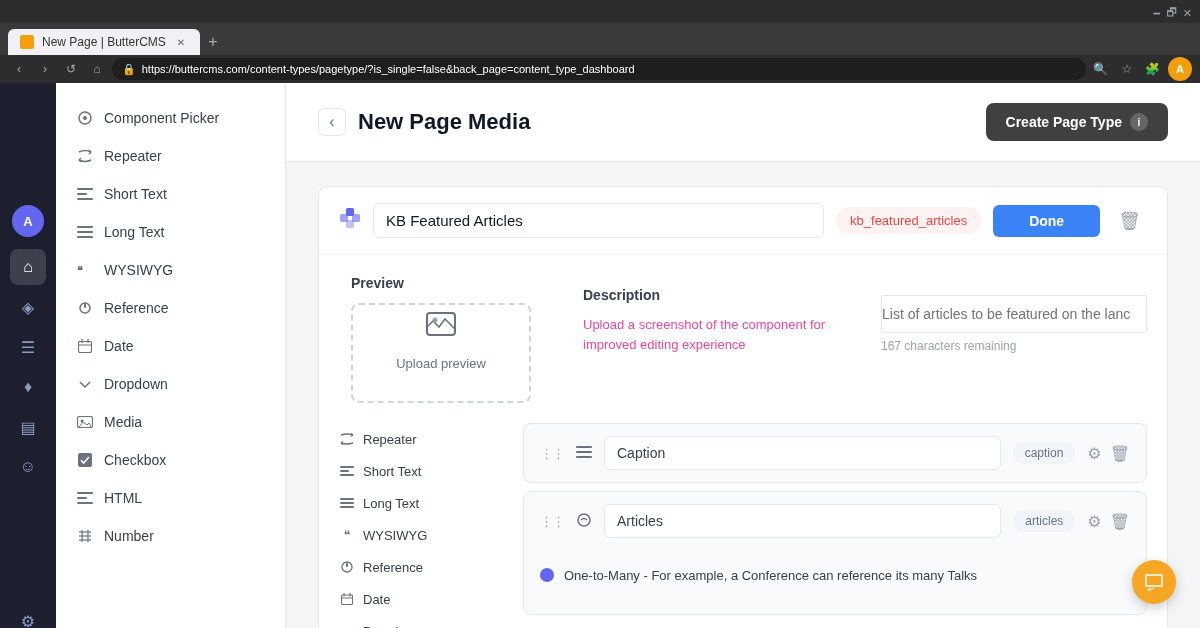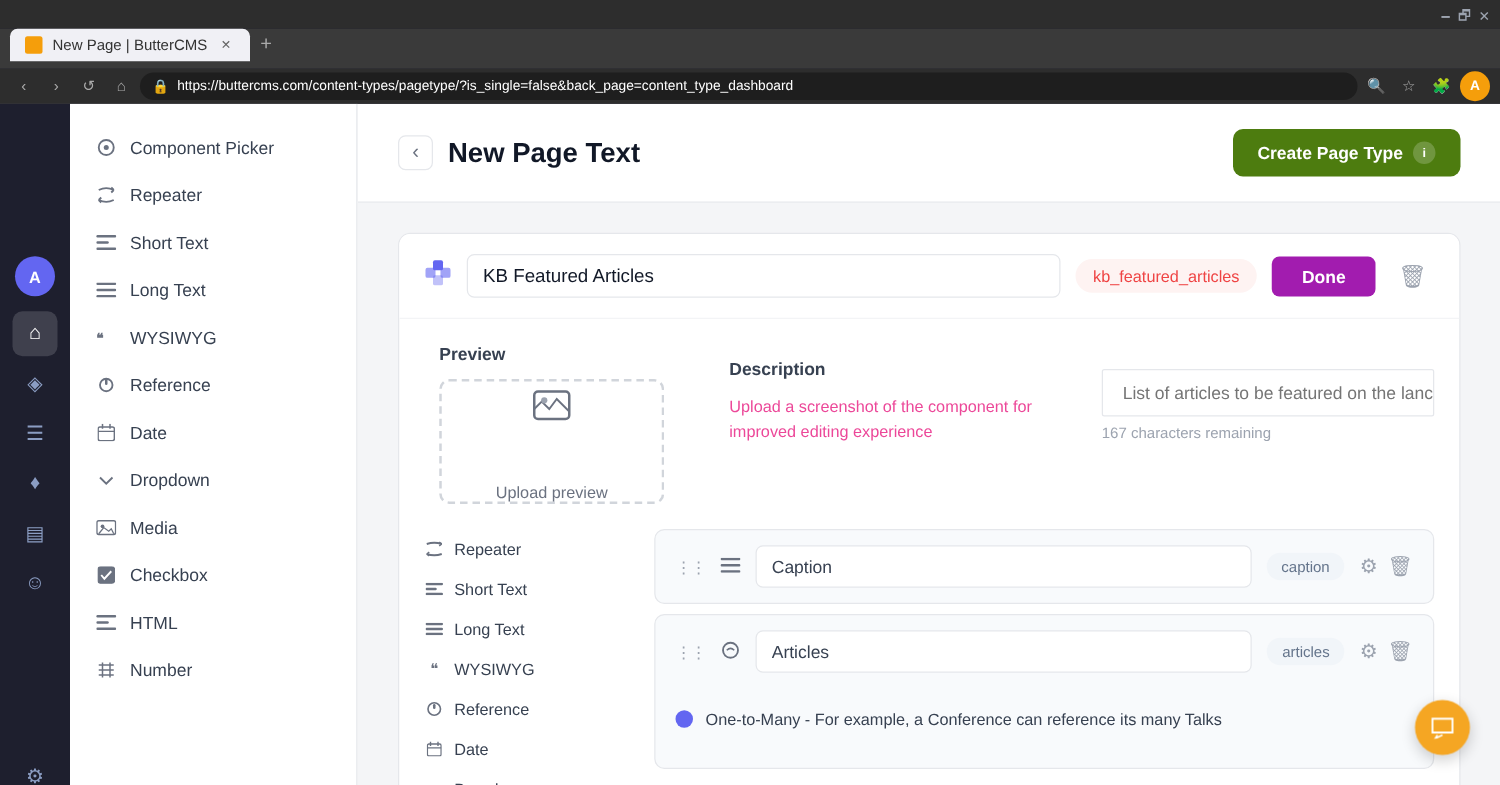--- a/index.html
+++ b/index.html
@@ -30,45 +30,45 @@
     .sidebar-extra { margin-left: auto; }
 
     
     .main-content { flex: 1; overflow-y: auto; background: #f4f5f7; }
 
     
     .page-header { background: #fff; padding: 20px 32px; display: flex; align-items: center; justify-content: space-between; border-bottom: 1px solid #e5e7eb; }
     .page-header-left { display: flex; align-items: center; gap: 12px; }
     .back-btn { width: 28px; height: 28px; display: flex; align-items: center; justify-content: center; color: #6b7280; cursor: pointer; border-radius: 6px; border: 1px solid #e5e7eb; }
     .page-title { font-size: 22px; font-weight: 700; color: #111827; }
-    .create-btn { background: #4d7c0f; color: #fff; border: none; padding: 10px 20px; border-radius: 8px; font-size: 14px; font-weight: 600; cursor: pointer; display: flex; align-items: center; gap: 8px; }
+    .create-btn { background: #404040; color: #fff; border: none; padding: 10px 20px; border-radius: 8px; font-size: 14px; font-weight: 600; cursor: pointer; display: flex; align-items: center; gap: 8px; }
     .info-icon { width: 18px; height: 18px; background: rgba(255,255,255,0.2); border-radius: 50%; display: flex; align-items: center; justify-content: center; font-size: 10px; }
 
     
     .content-area { padding: 24px 32px; }
 
     
     .component-card { background: #fff; border-radius: 10px; border: 1px solid #e5e7eb; overflow: hidden; }
     .component-header { display: flex; align-items: center; gap: 12px; padding: 16px 20px; background: #fff; border-bottom: 1px solid #f3f4f6; }
     .component-icon { color: #6366f1; font-size: 18px; }
     .component-name-input { flex: 1; border: 1px solid #e5e7eb; border-radius: 6px; padding: 8px 12px; font-size: 15px; color: #111827; outline: none; background: #fff; }
     .component-slug { background: #fef3f2; color: #ef4444; border-radius: 20px; padding: 6px 14px; font-size: 13px; font-weight: 500; }
-    .done-btn { background: #a21caf; color: #fff; border: none; padding: 8px 24px; border-radius: 6px; font-size: 14px; font-weight: 600; cursor: pointer; }
+    .done-btn { background: #3b82f6; color: #fff; border: none; padding: 8px 36px; border-radius: 6px; font-size: 14px; font-weight: 600; cursor: pointer; }
     .delete-icon { color: #9ca3af; font-size: 18px; cursor: pointer; padding: 6px; }
 
     
     .component-body { padding: 20px; display: flex; gap: 32px; }
     .preview-section { flex: 0 0 200px; margin-left: 12px; }
     .preview-label { font-size: 14px; font-weight: 600; color: #374151; margin-bottom: 12px; }
-    .preview-upload { border: 2px dashed #d1d5db; border-radius: 8px; width: 180px; height: 100px; display: flex; flex-direction: column; align-items: center; justify-content: space-between; gap: 8px; cursor: pointer; color: #9ca3af; }
+    .preview-upload { border: 2px dashed #d1d5db; border-radius: 8px; width: 180px; height: 100px; display: flex; flex-direction: column; align-items: center; justify-content: flex-start; gap: 8px; cursor: pointer; color: #9ca3af; }
     .preview-upload-icon { font-size: 28px; color: #6b7280; }
     .preview-upload-text { font-size: 13px; color: #6b7280; font-weight: 500; }
     .description-label { font-size: 14px; font-weight: 600; color: #374151; margin-bottom: 12px; margin-top: 12px; }
     .description-info { font-size: 13px; color: #ec4899; margin-bottom: 8px; line-height: 1.5; }
-    .description-input { width: 100%; border: 1px solid #e5e7eb; border-radius: 2px; padding: 10px 0; font-size: 14px; color: #374151; outline: none; text-align: right; }
+    .description-input { width: 100%; border: 1px solid #e5e7eb; border-radius: 2px; padding: 10px 0; font-size: 14px; color: #374151; outline: none; }
     .char-count { font-size: 12px; color: #9ca3af; margin-top: 6px; }
 
     
     .fields-area { padding: 0 20px 20px; }
 
     
     .fields-layout { display: flex; gap: 24px; }
     .field-picker { flex: 0 0 160px; }
     .field-picker-item { display: flex; align-items: center; gap: 8px; padding: 8px 0; cursor: pointer; font-size: 13px; color: #374151; font-weight: 500; }
     .field-picker-icon { width: 16px; height: 16px; display: flex; align-items: center; justify-content: center; color: #6b7280; font-size: 12px; flex-shrink: 0; }
@@ -103,21 +103,21 @@
 <body>
 
 <div class="browser-top">
   <div class="window-control-row">
     <div style="display:flex;gap:6px;align-items:center;">
       <span style="color:#9ca3af;font-size:11px;cursor:pointer;">🗕</span>
       <span style="color:#9ca3af;font-size:11px;cursor:pointer;">🗗</span>
       <span style="color:#9ca3af;font-size:11px;cursor:pointer;">✕</span>
     </div>
   </div>
-  <div style="background:#3a3a3a;height:32px;display:flex;padding:0 8px;gap:0;">
+  <div style="background:#3a3a3a;height:32px;display:flex;align-items:flex-end;padding:0 8px;gap:0;">
     <div class="browser-tab">
       <div class="tab-favicon"></div>
       <span style="font-size:12px;color:#333;flex:1;white-space:nowrap;overflow:hidden;text-overflow:ellipsis;max-width:140px;">New Page | ButterCMS</span>
       <div class="tab-close">✕</div>
     </div>
     <div class="new-tab-btn">+</div>
   </div>
   <div style="background:#2d2d2d;height:28px;display:flex;align-items:center;padding:0 8px;gap:4px;">
     <div class="nav-btn">‹</div>
     <div class="nav-btn">›</div>
@@ -279,21 +279,21 @@
       </div>
       <span>Number</span>
     </div>
   </div>
 
   <div class="main-content">
 
     <div class="page-header">
       <div class="page-header-left">
         <div class="back-btn">‹</div>
-        <h1 class="page-title">New Page Text</h1>
+        <h1 class="page-title">New Page Media</h1>
       </div>
       <button class="create-btn">
         <span>Create Page Type</span>
         <div class="info-icon">
           <span>i</span>
         </div>
       </button>
     </div>
 
     <div class="content-area">

